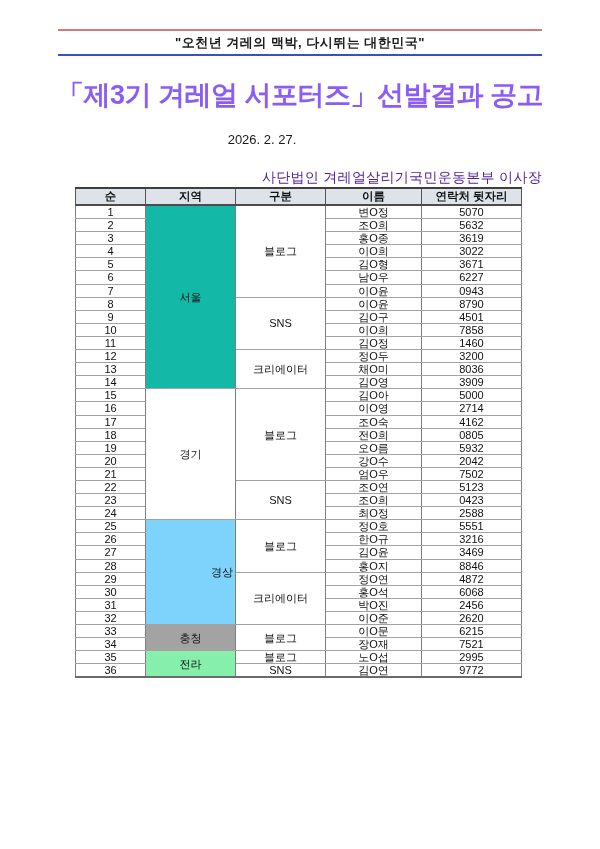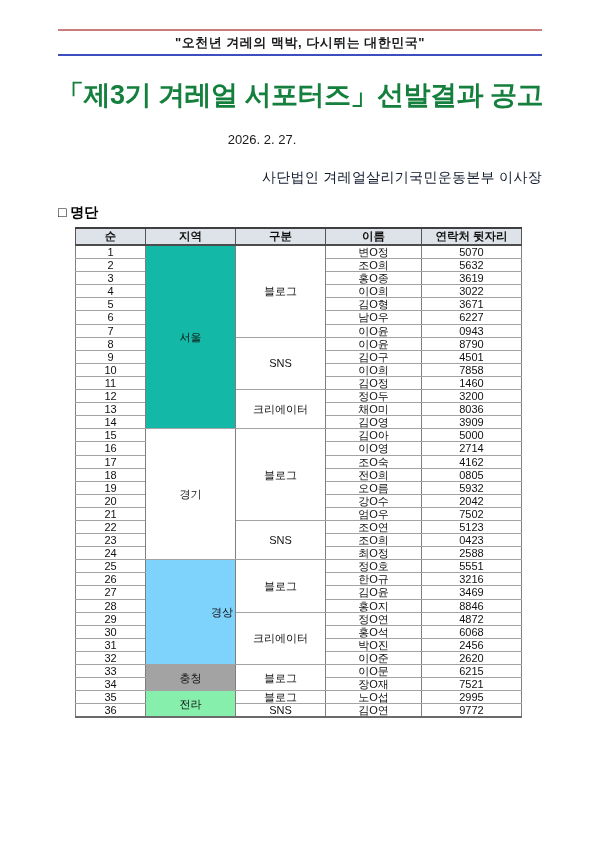--- a/index.html
+++ b/index.html
@@ -23,21 +23,21 @@
   .slogan-band .slogan {
     font-size: 13px; font-weight: bold; letter-spacing: 0.5px; color: #1a1a1a;
   }
 
   .doc-title {
     margin-top: 21px;
     text-align: center;
     font-size: 27px;
     font-weight: bold;
     letter-spacing: -0.5px;
-    color: #15803d;
+    color: #8b5cf6;
   }
 
   .body-text {
     margin: 26px 42px 0 42px;
     font-size: 13px;
     line-height: 1.6;
     text-indent: 7px;
     color: #1a1a1a;
     text-align: justify;
   }
@@ -47,21 +47,21 @@
     text-align: center;
     transform: translateX(-38px);
     font-size: 13px;
     color: #1a1a1a;
   }
 
   .signer {
     margin: 22px 58px 0 42px;
     text-align: right;
     font-size: 14px;
-    color: #0f172a;
+    color: #4c1d95;
     letter-spacing: 0.3px;
   }
 
   .section-heading {
     margin: 17px 0 5px 58px;
     font-size: 14px;
     font-weight: bold;
     color: #000;
   }
 
@@ -113,21 +113,20 @@
     <div class="slogan">"오천년 겨레의 맥박, 다시뛰는 대한민국"</div>
   </div>
 
   <h1 class="doc-title">「제3기 겨레얼 서포터즈」선발결과 공고</h1>
 
 
   <div class="doc-date">2026. 2. 27.</div>
 
   <div class="signer">사단법인 겨레얼살리기국민운동본부 이사장</div>
 
-  <div class="section-heading">□ 명단</div>
 
   <table class="roster">
     <colgroup>
       <col class="c-no">
         <col class="c-region">
         <col class="c-cat">
         <col class="c-name">
         <col class="c-phone">
     </colgroup>
     <thead>

